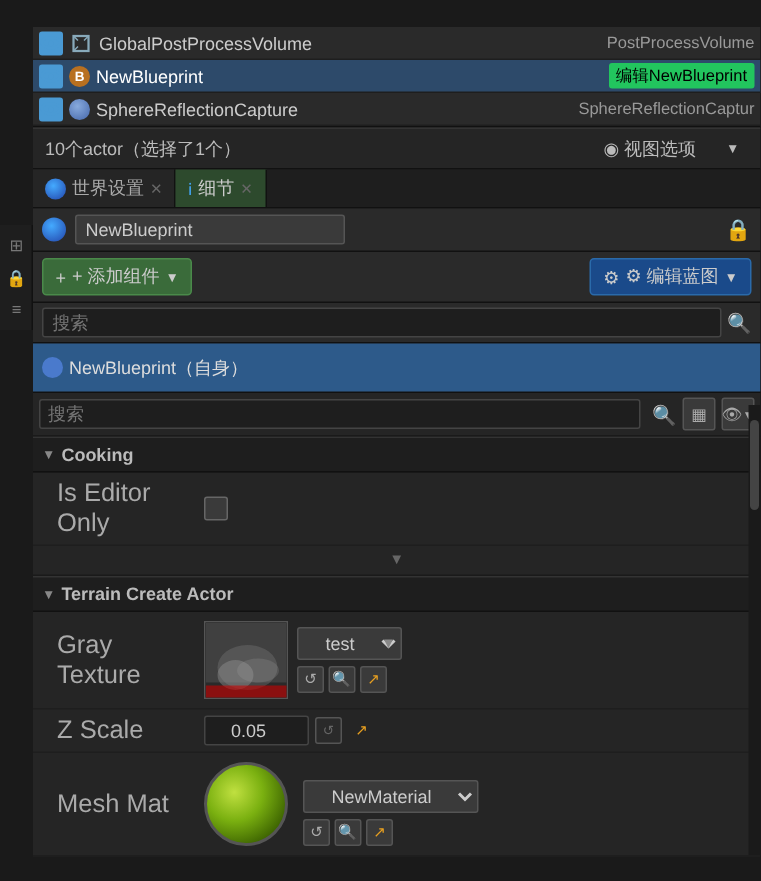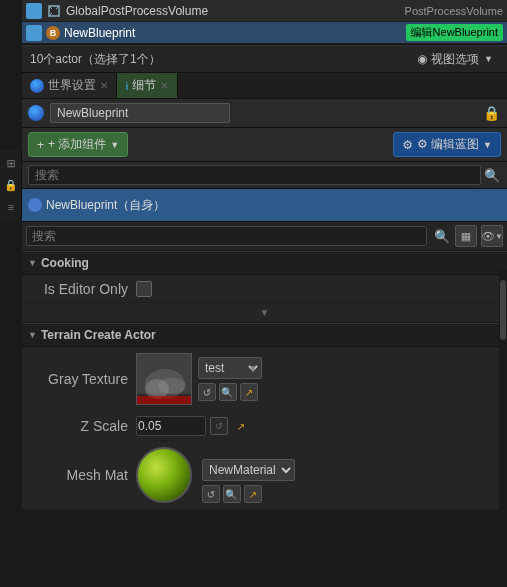--- a/index.html
+++ b/index.html
@@ -80,21 +80,21 @@
       border-bottom: 1px solid #111;
       border-top: 1px solid #333;
     }
     .status-text {
       color: #bbb;
       font-size: 12px;
     }
     .view-options-btn {
       display: flex;
       align-items: center;
-      gap: 5px;
+      gap: 20px;
       color: #bbb;
       font-size: 12px;
       cursor: pointer;
       padding: 2px 6px;
       border-radius: 2px;
     }
 
     
     .tabs-bar {
       display: flex;
@@ -299,22 +299,21 @@
       align-items: center;
       min-height: 28px;
       padding: 4px 8px 4px 16px;
       border-bottom: 1px solid #1e1e1e;
       gap: 8px;
     }
     .prop-label {
       width: 90px;
       flex-shrink: 0;
       color: #aaa;
-      font-size: 14px;
-      text-align: right;
+      font-size: 17px;
     }
     .prop-value {
       flex: 1;
       display: flex;
       align-items: center;
       gap: 4px;
     }
     .checkbox {
       width: 16px;
       height: 16px;
@@ -367,21 +366,21 @@
       display: flex;
       align-items: center;
       gap: 4px;
     }
     .prop-dropdown {
       flex: 1;
       background: #3a3a3a;
       border: 1px solid #555;
       color: #ccc;
       font-size: 12px;
-      padding: 2px 2px;
+      padding: 2px 14px;
       border-radius: 2px;
       cursor: pointer;
     }
     .mini-btns {
       display: flex;
       align-items: center;
       gap: 3px;
     }
     .mini-btn {
       width: 18px;
@@ -402,21 +401,21 @@
     .num-input-row {
       display: flex;
       align-items: center;
       gap: 4px;
     }
     .num-input {
       background: #1e1e1e;
       border: 1px solid #444;
       color: #ccc;
       font-size: 12px;
-      padding: 2px 1px;
+      padding: 2px 17px;
       width: 70px;
       border-radius: 2px;
     }
     .reset-btn {
       width: 18px;
       height: 18px;
       background: #2a2a2a;
       border: 1px solid #555;
       border-radius: 2px;
       display: flex;
@@ -476,20 +475,21 @@
       align-items: center;
       justify-content: center;
       color: #777;
       font-size: 11px;
       cursor: pointer;
       border-radius: 2px;
     }
 
     .main-content {
       margin-left: 22px;
+      margin-top: 18px;
     }
 
     
     .eye-shape {
       width: 14px;
       height: 9px;
       border: 2px solid #4a9ad4;
       border-radius: 50%;
       position: relative;
     }
@@ -562,20 +562,28 @@
 
     <div class="actor-row selected">
       <div class="eye-icon">
         <div class="eye-shape"></div>
       </div>
       <div class="bp-icon">B</div>
       <span class="actor-name">NewBlueprint</span>
       <span class="actor-type" style="background:#22c55e;color:#000;padding:1px 5px;border-radius:2px;font-size:11px;">编辑NewBlueprint</span>
     </div>
 
+    <div class="actor-row">
+      <div class="eye-icon">
+        <div class="eye-shape"></div>
+      </div>
+      <div class="sphere-icon"></div>
+      <span class="actor-name">SphereReflectionCapture</span>
+      <span class="actor-type">SphereReflectionCaptur</span>
+    </div>
 
   </div>
 
   <div class="status-bar">
     <span class="status-text">10个actor（选择了1个）</span>
     <div class="view-options-btn">
       <span>◉ 视图选项</span>
       <span style="font-size:9px;">▼</span>
     </div>
   </div>

